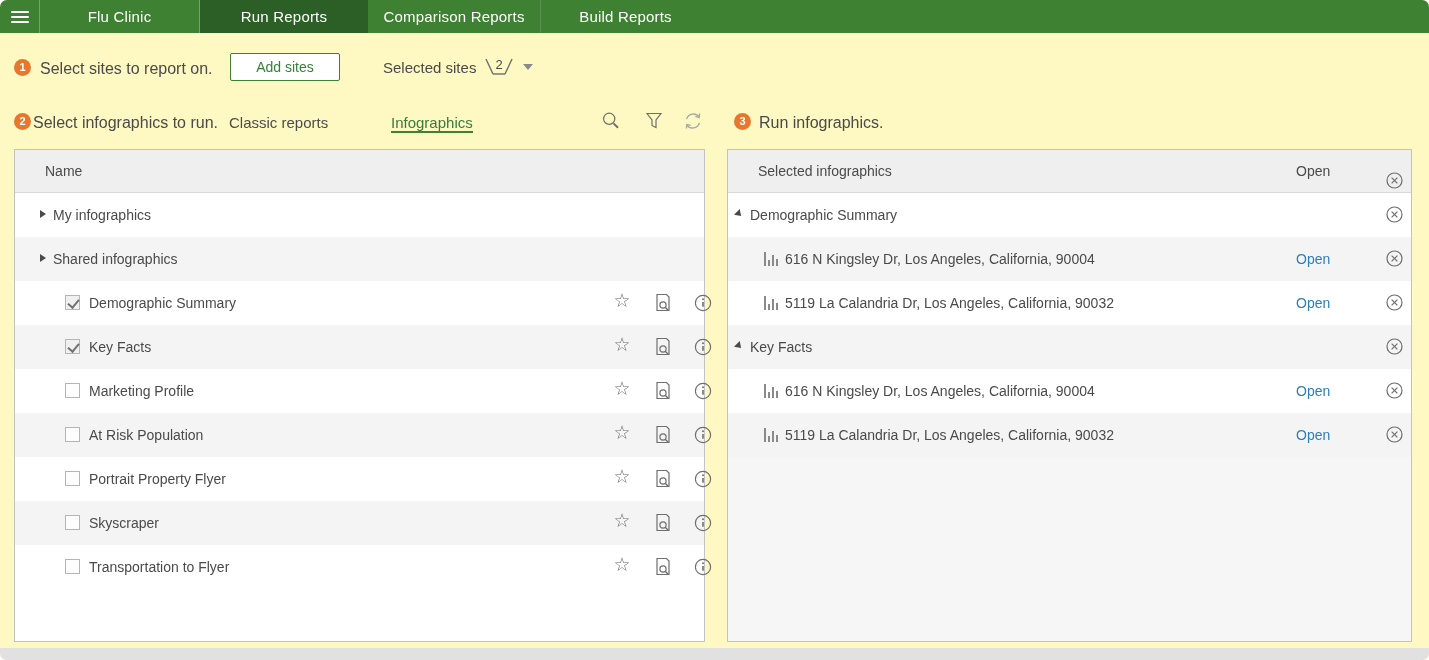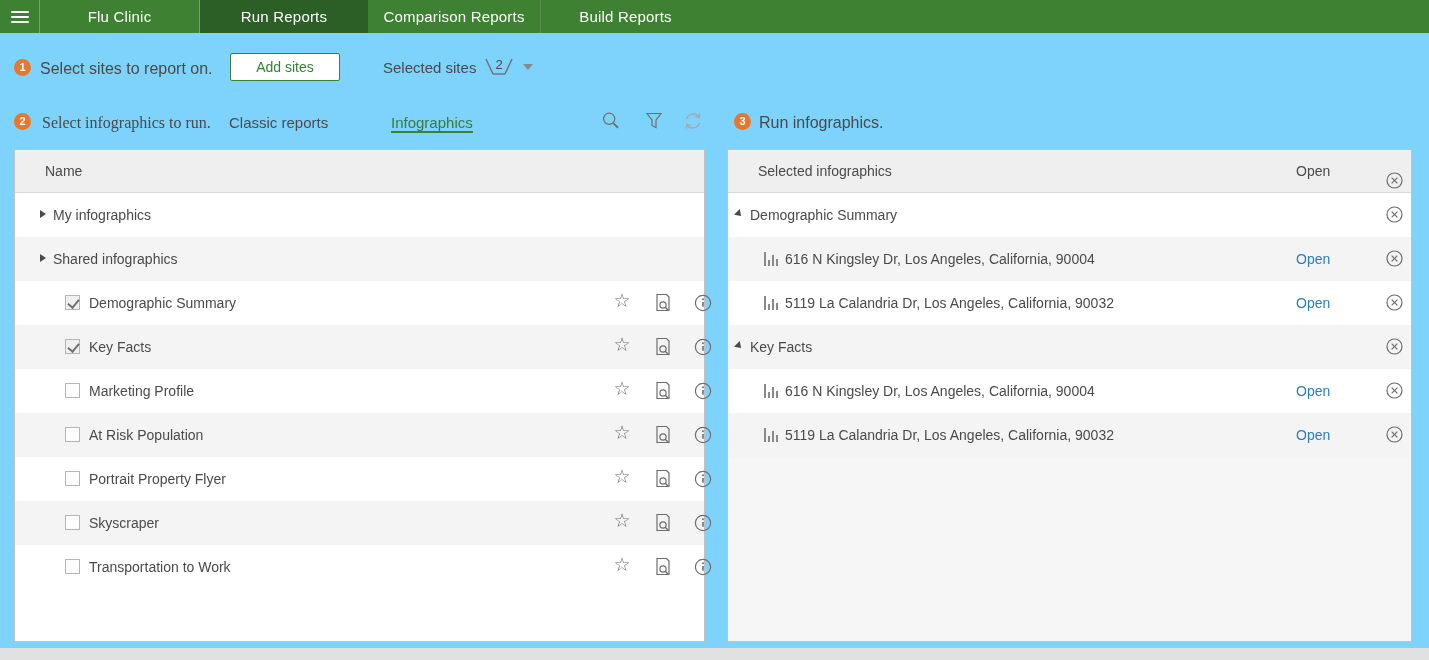--- a/index.html
+++ b/index.html
@@ -1,19 +1,19 @@
 <!DOCTYPE html>
 <html><head>
 <meta charset="utf-8">
 <title>Run Reports</title>
 <style>
   * { margin:0; padding:0; box-sizing:border-box; }
   html,body { background:#fff; }
   body { font-family:"Liberation Sans", sans-serif; }
-  #app { position:relative; width:1429px; height:660px; background:#7dd3fc; overflow:hidden; }
+  #app { position:relative; width:1429px; height:660px; background:#fef9c3; overflow:hidden;border-radius:7px; }
 
   
   .topbar { position:absolute; left:0; top:0; width:1429px; height:33px;
             background:#3E8132; display:flex; align-items:stretch; color:#fff; }
   .tb-cell { display:flex; align-items:center; justify-content:center;
              font-size:15px; letter-spacing:.2px; cursor:pointer; }
   .tb-hamburger { width:40px; border-right:1px solid rgba(255,255,255,.28); }
   .hamb { width:18px; }
   .hamb span { display:block; height:2px; background:#fff; margin:3px 0; border-radius:1px; }
   .tb-project { width:160px; border-right:1px solid rgba(255,255,255,.28); }
@@ -122,21 +122,21 @@
     <svg width="32" height="24" viewBox="0 0 32 24">
       <line x1="3" y1="4" x2="10" y2="19" stroke="#6E6E6E" stroke-width="1.4"></line>
       <line x1="29" y1="4" x2="22" y2="19" stroke="#6E6E6E" stroke-width="1.4"></line>
       <line x1="10" y1="19" x2="22" y2="19" stroke="#6E6E6E" stroke-width="1.4"></line>
     </svg>
     <div class="sites-count-num">2</div>
   </div>
   <div class="caret-down"></div>
 
   <div class="num-circle" style="left:14px; top:113px;">2</div>
-  <div class="step-label" style="left:42px; top:114px;font-family:Liberation Serif, serif;">Select infographics to run.</div>
+  <div class="step-label" style="left:33px; top:114px;">Select infographics to run.</div>
   <div class="sub-tab" style="left:229px;">Classic reports</div>
   <div class="sub-tab active" style="left:391px;">Infographics</div>
 
   <div class="tool-icon" style="left:601px;">
     <svg width="20" height="20" viewBox="0 0 20 20">
       <circle cx="8.2" cy="7.8" r="5.6" class="stroke"></circle>
       <line x1="12.5" y1="12.4" x2="17" y2="16.8" stroke="#6E6E6E" stroke-width="2"></line>
     </svg>
   </div>
   <div class="tool-icon" style="left:644px;">
@@ -288,21 +288,21 @@
           <svg width="20" height="20" viewBox="0 0 20 20">
               <circle cx="10" cy="10" r="7.6" class="stroke"></circle>
               <line x1="10" y1="9" x2="10" y2="13.8" stroke="#6E6E6E" stroke-width="1.6"></line>
               <circle cx="10" cy="6.2" r="1" fill="#6E6E6E"></circle>
             </svg>
         </span>
       </div>
 
       <div class="row">
         <span class="checkbox"></span>
-        <span class="row-label" style="left:74px;">Transportation to Work</span>
+        <span class="row-label" style="left:74px;">Transportation to Flyer</span>
         <span class="row-icon icon-star">☆</span>
         <span class="row-icon icon-preview">
           <svg width="20" height="20" viewBox="0 0 20 20">
               <path d="M4 1.5 H13.5 L16 4 V17.5 H4 Z" class="stroke"></path>
               <circle cx="10" cy="12" r="3.1" class="stroke"></circle>
               <line x1="12.2" y1="14.2" x2="15" y2="17" stroke="#6E6E6E" stroke-width="1.4"></line>
             </svg>
         </span>
         <span class="row-icon icon-info">
           <svg width="20" height="20" viewBox="0 0 20 20">

